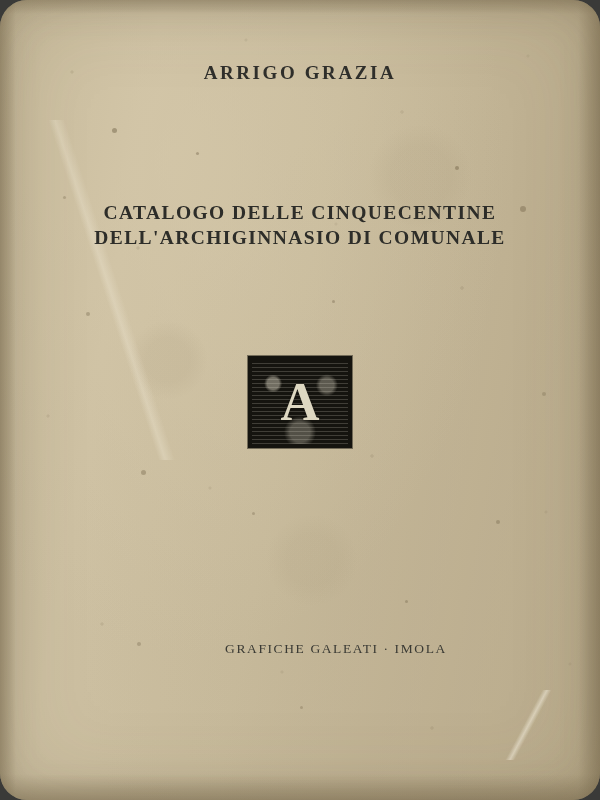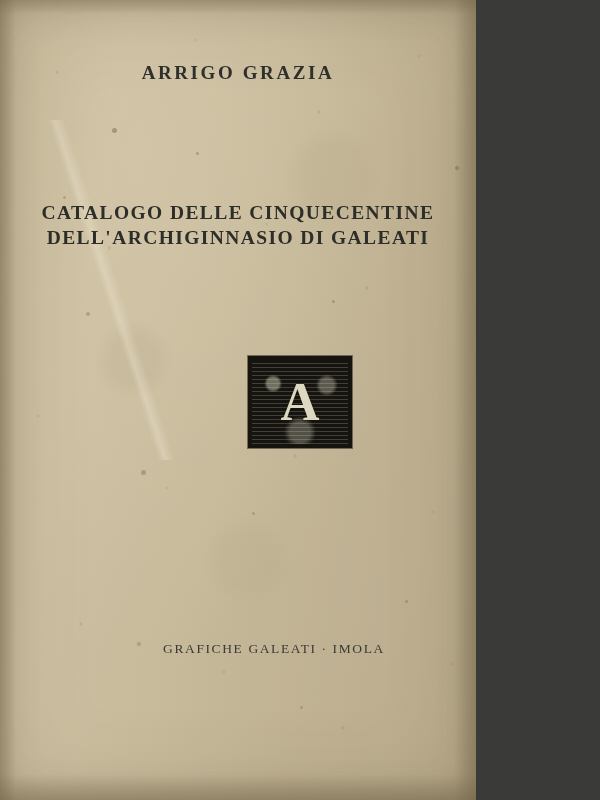--- a/index.html
+++ b/index.html
@@ -9,27 +9,28 @@
   }
   body {
     width: 600px;
     height: 800px;
     overflow: hidden;
     font-family: "Liberation Serif", serif;
   }
 
   #book-cover {
     position: relative;
-    width: 476px;
+    width: 600px;
     height: 800px;
     background:
       radial-gradient(ellipse at 30% 20%, rgba(215,202,172,0.55) 0%, rgba(0,0,0,0) 55%),
       radial-gradient(ellipse at 80% 75%, rgba(190,176,146,0.45) 0%, rgba(0,0,0,0) 60%),
       linear-gradient(100deg, #c3b697 0%, #cdc0a2 22%, #c8bb9c 48%, #bfb192 74%, #b6a888 100%);
     overflow: hidden;
+    border-radius: 27px;
   }
 
   
   .grain {
     position: absolute;
     inset: 0;
     pointer-events: none;
     background-image:
       radial-gradient(circle at 12% 9%, rgba(120,105,80,0.16) 0 1.2px, transparent 2px),
       radial-gradient(circle at 41% 5%, rgba(120,105,80,0.13) 0 1px, transparent 2px),
@@ -213,21 +214,21 @@
 
   <div class="crease-b"></div>
   <div class="crease-a"></div>
 
   <div class="text-layer">
 
     <div id="author">ARRIGO GRAZIA</div>
 
     <div id="title-block">
       <span class="tl">CATALOGO DELLE CINQUECENTINE</span>
-      <span class="tl">DELL'ARCHIGINNASIO DI GALEATI</span>
+      <span class="tl">DELL'ARCHIGINNASIO DI COMUNALE</span>
     </div>
 
     <div id="emblem">
       <div class="inner"></div>
       <div class="letter">A</div>
     </div>
 
     <div id="publisher">GRAFICHE GALEATI · IMOLA</div>
 
   </div>

